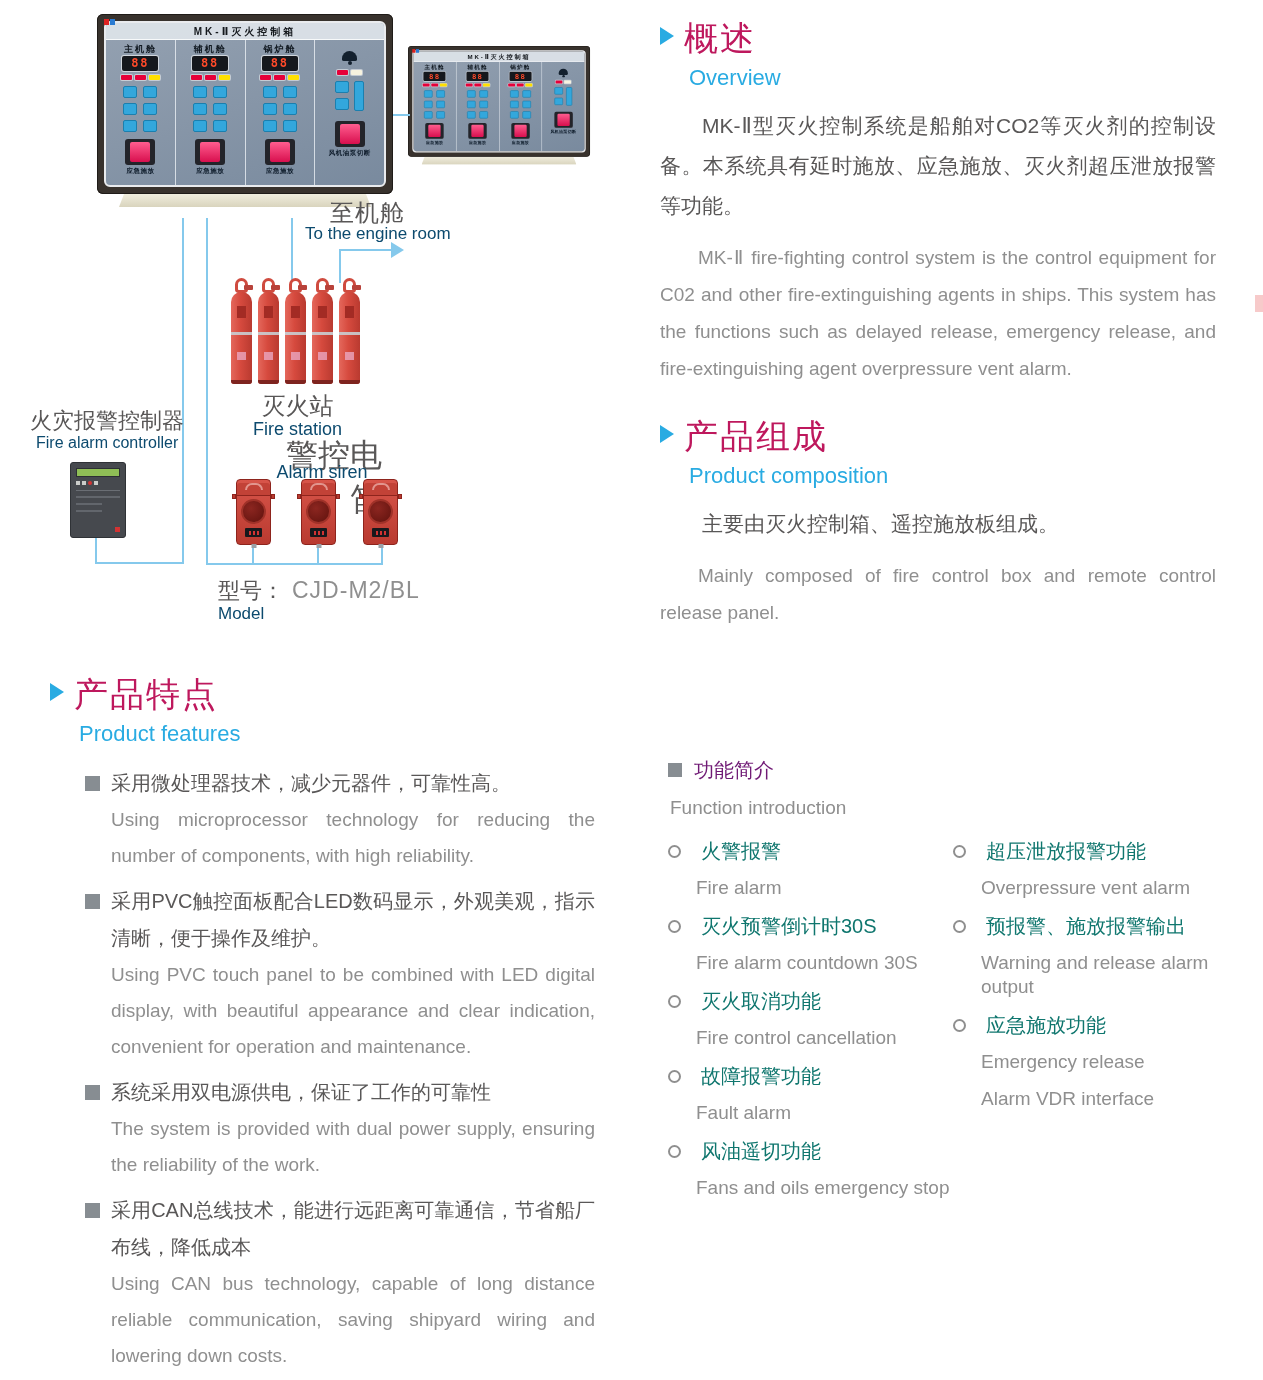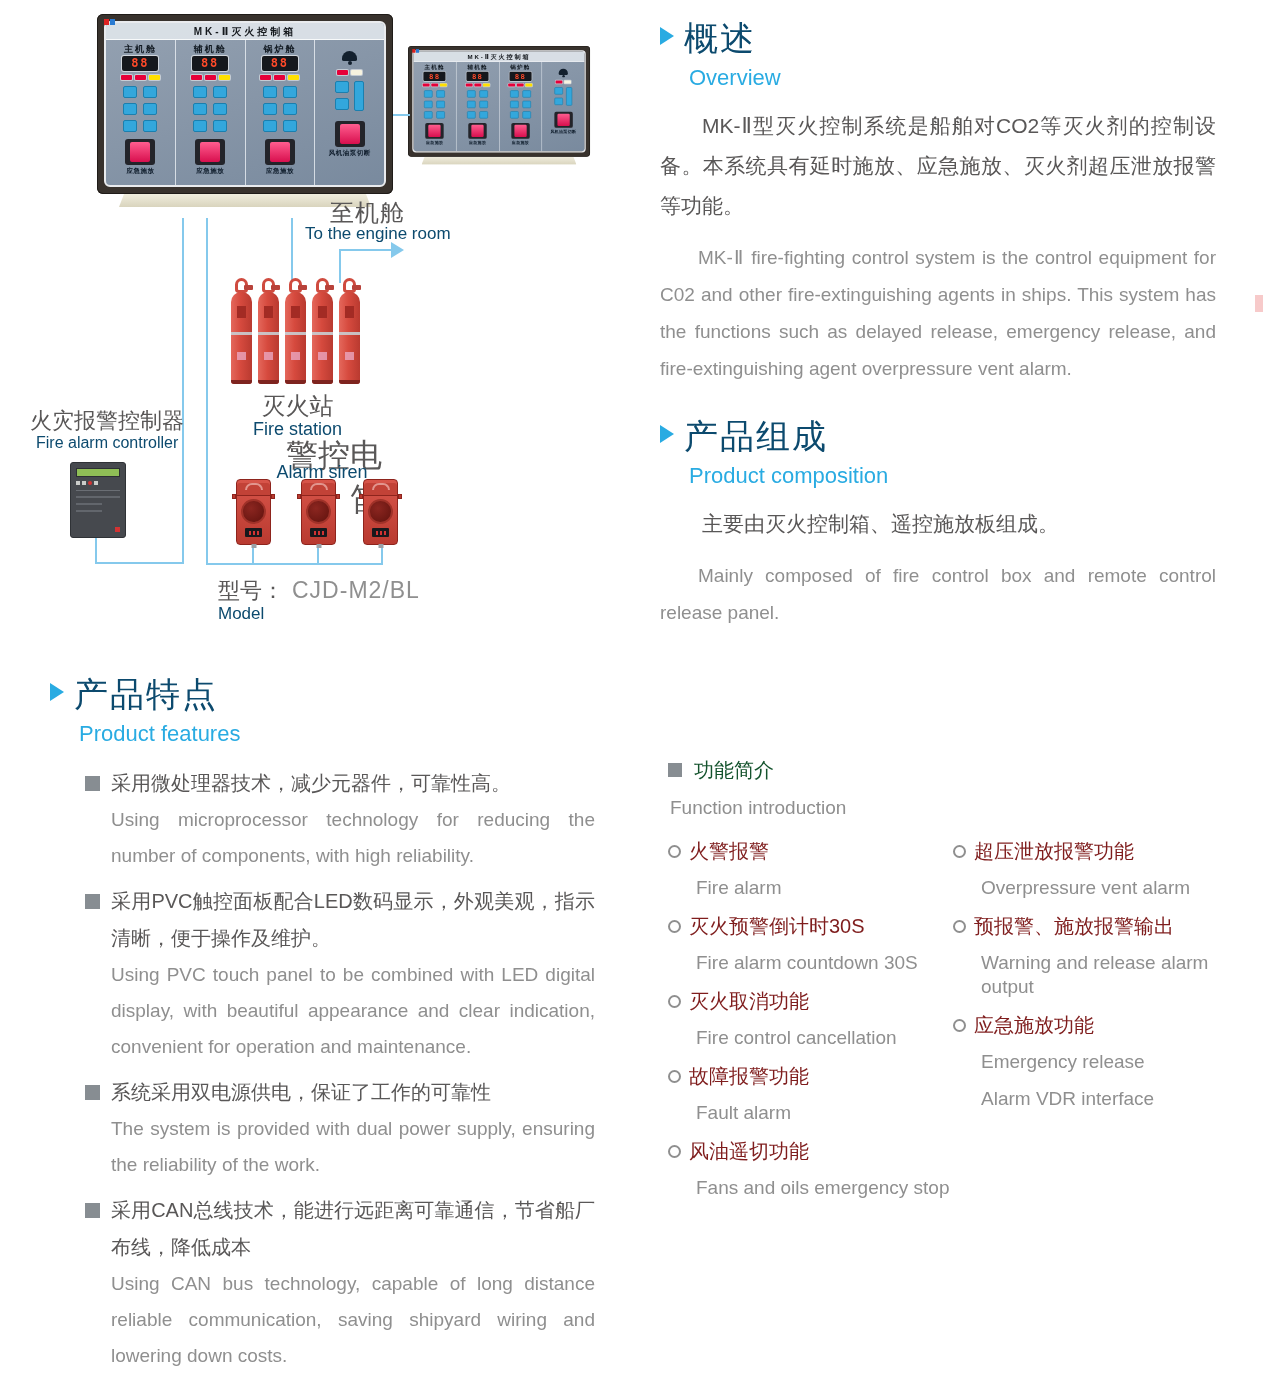--- a/index.html
+++ b/index.html
@@ -4,38 +4,38 @@
 <style>
   * { margin:0; padding:0; box-sizing:border-box; }
   html,body { background:#fff; }
   body { font-family:"Liberation Sans","DejaVu Sans",sans-serif; }
   #page { position:relative; width:1263px; height:1380px; background:#fff; overflow:hidden; }
 
   
   .sec { position:absolute; }
   .sec-head { display:flex; align-items:flex-start; }
   .tri { width:0; height:0; border-left:14px solid #29abe2; border-top:9px solid transparent; border-bottom:9px solid transparent; margin:11px 10px 0 0; }
-  .sec-zh { font-size:34px; color:#0c4a6e; letter-spacing:2px; }
+  .sec-zh { font-size:34px; color:#be185d; letter-spacing:2px; }
   .sec-en { font-size:22px; color:#29abe2; margin:3px 0 0 5px; }
   .zh-para { margin-top:15px; font-size:21px; line-height:40px; color:#595757; text-indent:2em; text-align:justify; }
   .en-para { margin-top:13px; font-size:19px; line-height:37px; color:#8f8f8f; text-indent:2em; text-align:justify; }
 
   
   .feat { margin-bottom:9px; }
   .feat-zh { position:relative; padding-left:26px; font-size:20px; line-height:37px; color:#595757; text-align:justify; }
   .sq { position:absolute; left:0; top:11px; width:15px; height:15px; background:#878d92; }
   .feat-en { margin-left:26px; font-size:19px; line-height:36px; color:#8f8f8f; text-align:justify; }
 
   
-  .fn-head { position:relative; padding-left:26px; font-size:20px; color:#14532d; line-height:24px; }
+  .fn-head { position:relative; padding-left:26px; font-size:20px; color:#701a75; line-height:24px; }
   .fn-head .sq { top:5px; width:14px; height:14px; }
   .fn-sub { font-size:19px; color:#8f8f8f; margin:15px 0 19px 2px; }
   .fn-grid { display:grid; grid-template-columns:285px 1fr; }
   .fn-item { margin-bottom:13px; }
-  .fn-zh { display:flex; align-items:center; gap:8px; font-size:20px; color:#7f1d1d; line-height:26px; }
+  .fn-zh { display:flex; align-items:center; gap:20px; font-size:20px; color:#0f766e; line-height:26px; }
   .circ { flex:0 0 auto; width:13px; height:13px; border:2px solid #8f8f8f; border-radius:50%; }
   .fn-en { margin:12px 0 0 28px; font-size:19px; color:#8f8f8f; line-height:24px; }
 
   
   .bline { position:absolute; background:#85c9ec; }
   .arrow-head { position:absolute; width:0; height:0; border-left:13px solid #85c9ec; border-top:8px solid transparent; border-bottom:8px solid transparent; }
   .lbl-zh { position:absolute; color:#595757; }
   .lbl-en { position:absolute; color:#0c4a6e; }
 
   

